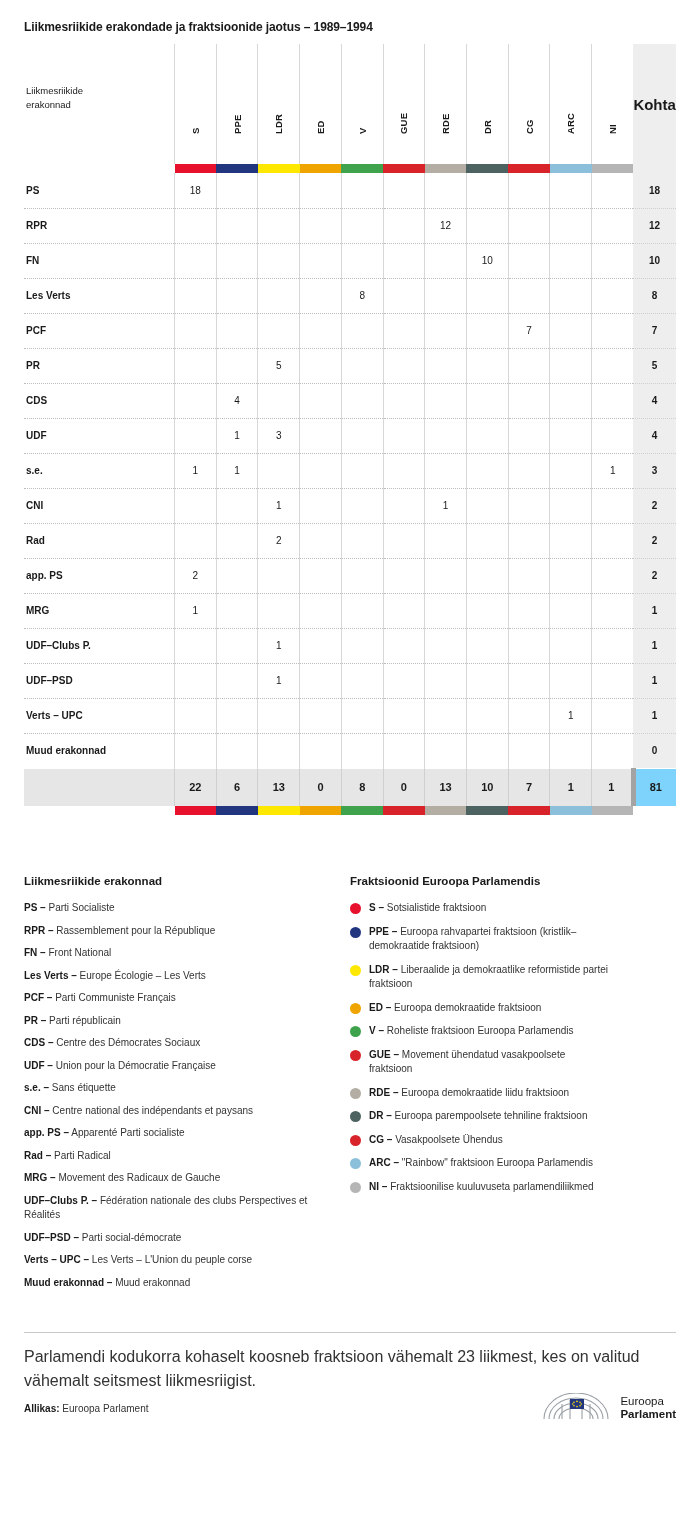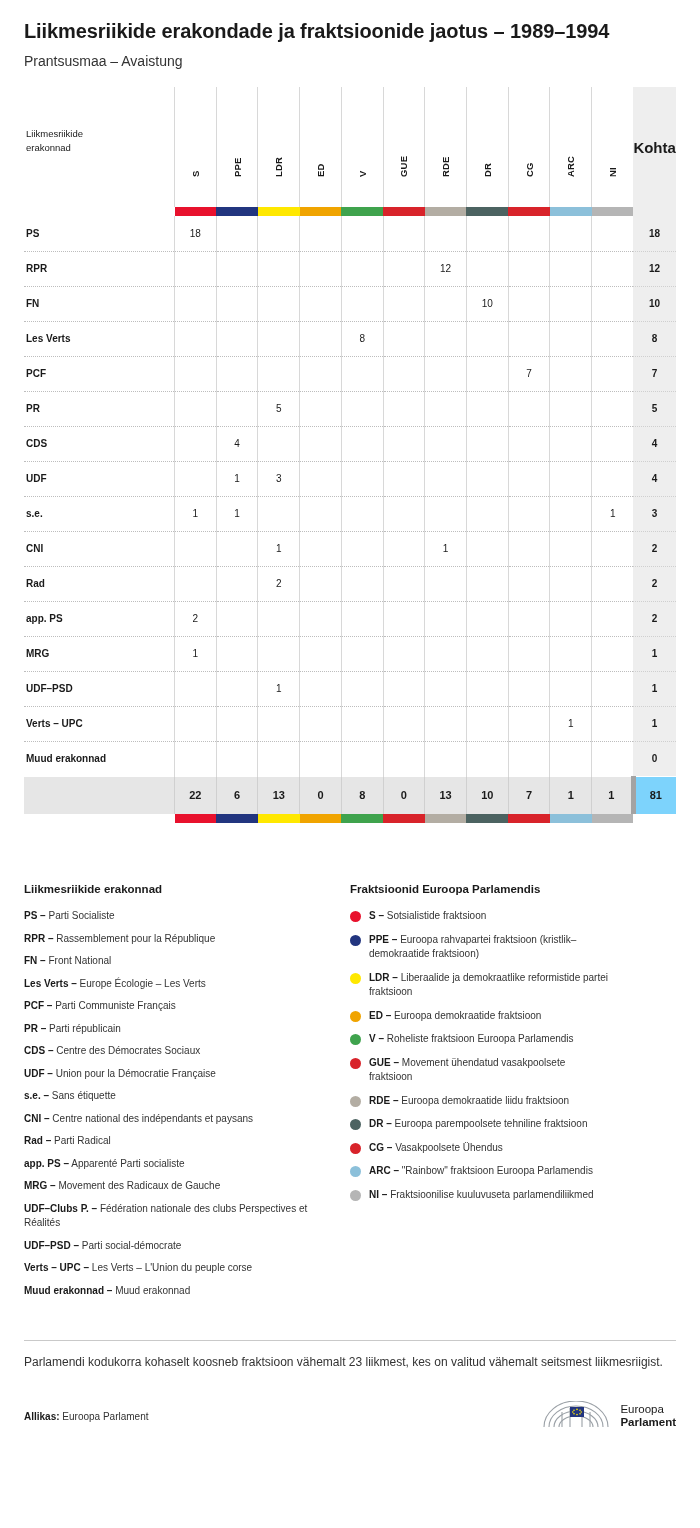--- a/index.html
+++ b/index.html
@@ -9,21 +9,21 @@
     background: #ffffff;
     font-family: "Liberation Sans", sans-serif;
     color: #1a1a1a;
     -webkit-font-smoothing: antialiased;
   }
   .page { width: 700px; position: relative; padding: 0; }
 
   
   .header { padding: 20px 24px 0 24px; }
   .title {
-    font-size: 20px;
+    font-size: 12px;
     font-weight: bold;
     color: #1a1a1a;
     letter-spacing: -0.1px;
     margin: 0 0 10px 0;
   }
   .subtitle {
     font-size: 14px;
     font-weight: normal;
     color: #333333;
     margin: 0 0 18px 0;
@@ -148,24 +148,23 @@
     width: 11px; height: 11px; border-radius: 50%;
     flex: 0 0 11px;
     margin-top: 2px;
   }
   .grp-text { flex: 1; }
 
   
   .footer { padding: 34px 24px 0 24px; }
   .foot-rule { border-top: 1px solid #c9c9c9; margin-bottom: 12px; }
   .foot-note {
-    font-size: 12px;
+    font-size: 16px;
     color: #333333;
     line-height: 1.5;
-    margin-bottom: 30px;
   }
   .foot-bottom {
     display: flex;
     align-items: center;
     justify-content: space-between;
     padding-bottom: 18px;
   }
   .source { font-size: 10px; color: #333333; }
   .source b { color: #1a1a1a; }
   .ep-logo { display: flex; align-items: center; gap: 8px; }
@@ -177,21 +176,20 @@
   }
   .ep-name span { display: block; }
 </style>
 </head>
 <body>
 
 <div class="page">
 
   <div class="header">
     <div class="title">Liikmesriikide erakondade ja fraktsioonide jaotus – 1989–1994</div>
-    <div class="subtitle">Prantsusmaa – Avaistung</div>
   </div>
 
   <div class="table-wrap">
     <table class="grid" id="grid">
       <colgroup id="grid-cols">
           <col class="col-party">
           <col class="col-grp">
           <col class="col-grp">
           <col class="col-grp">
           <col class="col-grp">
@@ -459,20 +457,35 @@
             <td></td>
             <td></td>
             <td></td>
             <td class="total">2</td>
           </tr>
           <tr class="data-row">
             <td class="party">MRG</td>
             <td>1</td>
             <td></td>
             <td></td>
+            <td></td>
+            <td></td>
+            <td></td>
+            <td></td>
+            <td></td>
+            <td></td>
+            <td></td>
+            <td></td>
+            <td class="total">1</td>
+          </tr>
+          <tr class="data-row">
+            <td class="party">UDF–Clubs P.</td>
+            <td></td>
+            <td></td>
+            <td>1</td>
             <td></td>
             <td></td>
             <td></td>
             <td></td>
             <td></td>
             <td></td>
             <td></td>
             <td></td>
             <td class="total">1</td>
           </tr>
@@ -584,22 +597,22 @@
           <div class="legend-item"><b>PS –</b> <span>Parti Socialiste</span></div>
           <div class="legend-item"><b>RPR –</b> <span>Rassemblement pour la République</span></div>
           <div class="legend-item"><b>FN –</b> <span>Front National</span></div>
           <div class="legend-item"><b>Les Verts –</b> <span>Europe Écologie – Les Verts</span></div>
           <div class="legend-item"><b>PCF –</b> <span>Parti Communiste Français</span></div>
           <div class="legend-item"><b>PR –</b> <span>Parti républicain</span></div>
           <div class="legend-item"><b>CDS –</b> <span>Centre des Démocrates Sociaux</span></div>
           <div class="legend-item"><b>UDF –</b> <span>Union pour la Démocratie Française</span></div>
           <div class="legend-item"><b>s.e. –</b> <span>Sans étiquette</span></div>
           <div class="legend-item"><b>CNI –</b> <span>Centre national des indépendants et paysans</span></div>
+          <div class="legend-item"><b>app. PS –</b> <span>Apparenté Parti socialiste</span></div>
           <div class="legend-item"><b>Rad –</b> <span>Parti Radical</span></div>
-          <div class="legend-item"><b>app. PS –</b> <span>Apparenté Parti socialiste</span></div>
           <div class="legend-item"><b>MRG –</b> <span>Movement des Radicaux de Gauche</span></div>
           <div class="legend-item"><b>UDF–Clubs P. –</b> <span>Fédération nationale des clubs Perspectives et Réalités</span></div>
           <div class="legend-item"><b>UDF–PSD –</b> <span>Parti social-démocrate</span></div>
           <div class="legend-item"><b>Verts – UPC –</b> <span>Les Verts – L'Union du peuple corse</span></div>
           <div class="legend-item"><b>Muud erakonnad –</b> <span>Muud erakonnad</span></div>
         </div>
     </div>
     <div class="legend-col right">
       <div class="legend-title">Fraktsioonid Euroopa Parlamendis</div>
       <div id="legend-groups-list">

